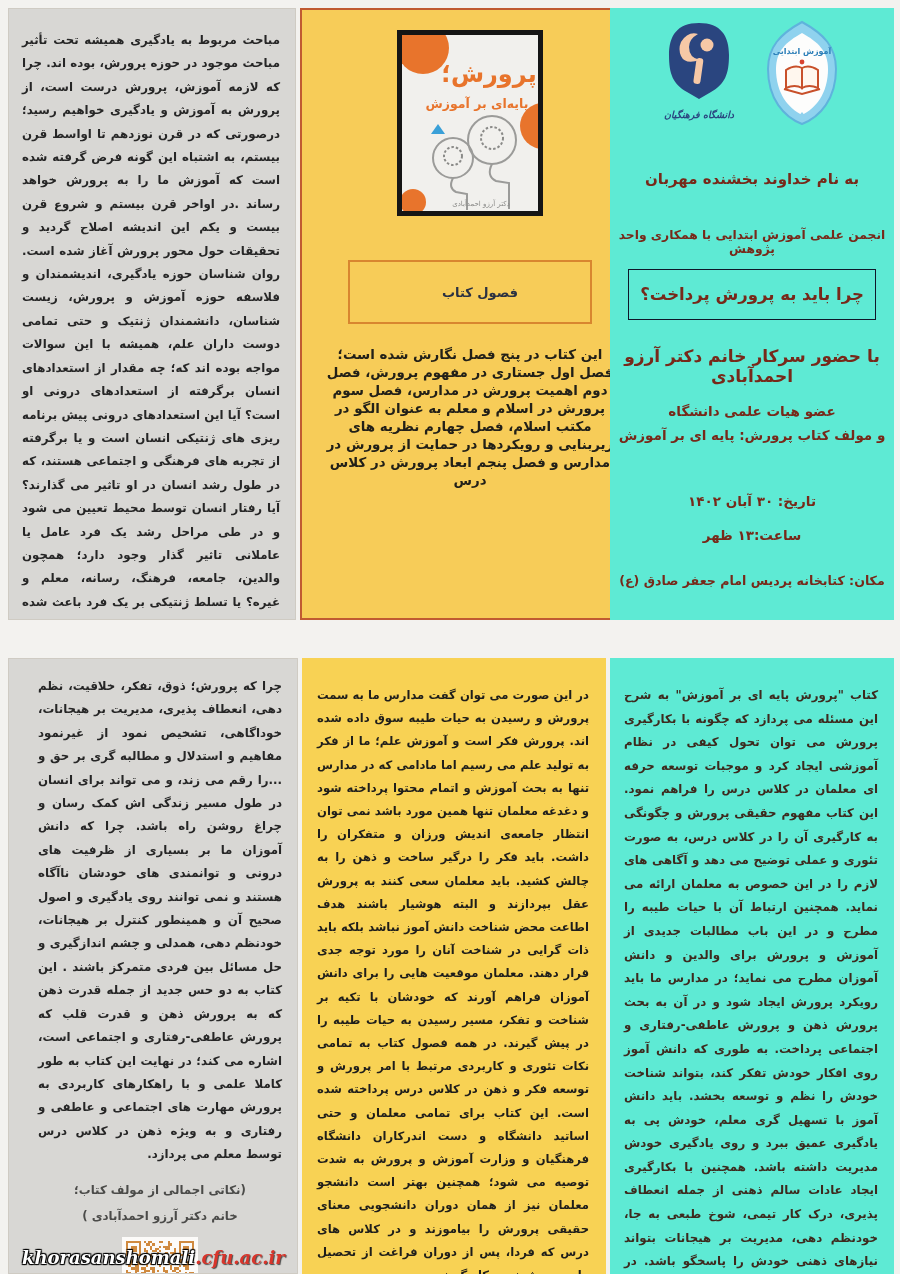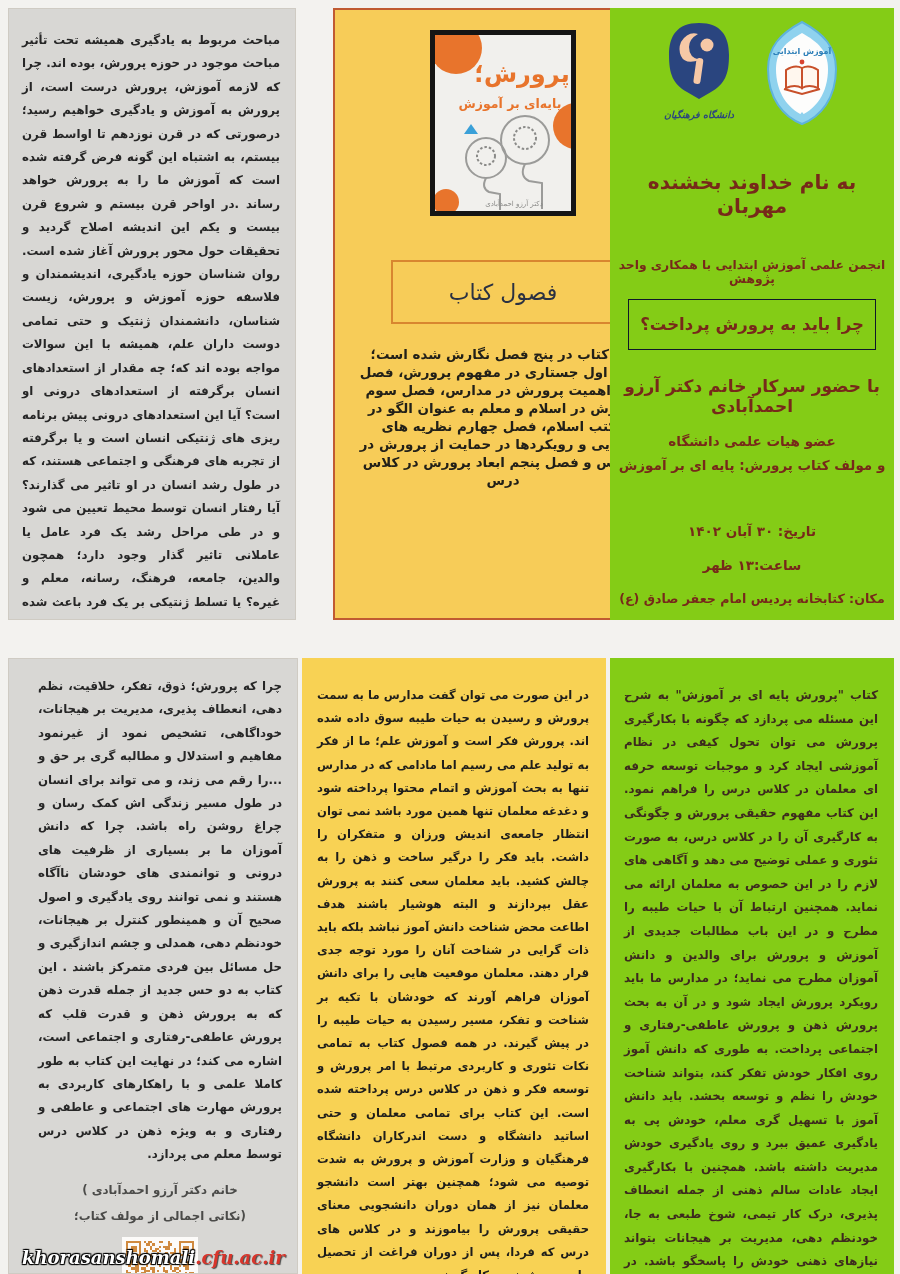--- a/index.html
+++ b/index.html
@@ -1,52 +1,52 @@
 <!DOCTYPE html>
 <html lang="fa"><head>
 <meta charset="utf-8">
 <style>
   html,body{margin:0;padding:0;}
   body{width:900px;height:1274px;background:#F3F2EF;font-family:"DejaVu Sans",sans-serif;position:relative;overflow:hidden;}
   .page{position:absolute;inset:0;direction:rtl;}
   .col{position:absolute;box-sizing:border-box;overflow:hidden;}
   .gray{background:#D8D7D4;border:1px solid #CFCBC3;}
-  .peach{background:#84cc16;}
+  .peach{background:#5eead4;}
   .yellow-top{background:#F7CC58;border:2px solid #C05A32;}
   .yellow-bot{background:#F8D254;}
   .jtext{direction:rtl;text-align:justify;font-weight:bold;color:#262626;font-size:11.8px;line-height:23.4px;}
   .top-left-box{left:8px;top:8px;width:288px;height:612px;padding:20px 15px 0 13px;}
-  .top-mid-box{left:300px;top:8px;width:340px;height:612px;margin-left:33px;}
+  .top-mid-box{left:300px;top:8px;width:340px;height:612px;}
   .top-right-box{left:610px;top:8px;width:284px;height:612px;text-align:center;color:#77291A;}
   .bot-left-box{left:8px;top:658px;width:290px;height:616px;padding:16px 15px 0 29px;}
   .bot-mid-box{left:302px;top:658px;width:304px;height:616px;padding:26px 17px 0 15px;}
   .bot-right-box{left:610px;top:658px;width:284px;height:616px;padding:26px 16px 0 14px;}
   .bot-mid-box .jtext{color:#1F1E1B;font-size:11.6px;line-height:23.2px;}
   .bot-right-box .jtext{color:#3D2A1E;font-size:11.8px;line-height:23.6px;}
 
   
   .cover-wrap{position:absolute;top:20px;left:50%;transform:translateX(-50%);}
   .chapters-title-box{position:absolute;top:250px;left:50%;transform:translateX(-50%);
     width:220px;height:60px;border:2px solid #D8862F;display:flex;align-items:center;justify-content:center;
-    font-size:22px;font-weight:normal;color:#2B3142;}
+    font-size:13px;font-weight:bold;color:#2B3142;padding-left:20px;}
   .chapters-text{position:absolute;top:336px;right:18px;left:18px;text-align:center;
     font-size:13.4px;line-height:18px;font-weight:bold;color:#222018;}
 
   
   .logos{margin-top:12px;display:flex;justify-content:center;align-items:flex-start;gap:26px;height:108px;}
-  .bismillah{margin-top:42px;font-size:20px;font-weight:bold;}
+  .bismillah{margin-top:42px;font-size:15px;font-weight:bold;}
   .organizer{margin-top:40px;font-size:12.3px;font-weight:bold;}
   .event-title-box{margin:13px auto 0;width:238px;border:1px solid #0f172a;padding:15px 4px;
     font-size:16.5px;font-weight:bold;}
   .speaker{margin-top:26px;font-size:17px;font-weight:bold;}
   .speaker-role{margin-top:17px;font-size:13.5px;font-weight:bold;}
   .speaker-book{margin-top:8px;font-size:13.5px;font-weight:bold;}
   .ev-date{margin-top:50px;font-size:13.5px;font-weight:bold;}
   .ev-time{margin-top:18px;font-size:13.5px;font-weight:bold;}
-  .ev-loc{margin-top:18px;font-size:12.6px;font-weight:bold;}
+  .ev-loc{margin-top:30px;font-size:12.6px;font-weight:bold;}
 
   
   .author-note{margin-top:10px;text-align:center;font-size:11.8px;font-weight:bold;color:#4B4B49;line-height:26px;}
   .qr-wrap{margin:8px auto 0;width:72px;height:72px;background:#FCFBF9;padding:2px;}
 
   .watermark{position:absolute;left:2px;bottom:6px;direction:ltr;
     font-family:"DejaVu Serif",serif;font-style:italic;font-weight:bold;font-size:18px;white-space:nowrap;}
   .wm-white{color:#FFFFFF;text-shadow:1px 1px 1px #000,-1px -1px 1px #000,1px -1px 1px #000,-1px 1px 1px #000;margin-left:20px;}
   .wm-red{color:#D9352B;text-shadow:1px 1px 1px rgba(0,0,0,.65);}
 </style>
@@ -122,22 +122,22 @@
     <div class="speaker-role">عضو هیات علمی دانشگاه</div>
     <div class="speaker-book">و مولف کتاب پرورش: پایه ای بر آموزش</div>
     <div class="ev-date">تاریخ: ۳۰ آبان ۱۴۰۲</div>
     <div class="ev-time">ساعت:۱۳ ظهر</div>
     <div class="ev-loc">مکان: کتابخانه پردیس امام جعفر صادق (ع)</div>
   </div>
 
   <div class="col gray bot-left-box">
     <div class="jtext">چرا که پرورش؛ ذوق، تفکر، خلاقیت، نظم دهی، انعطاف پذیری، مدیریت بر هیجانات، خوداگاهی، تشخیص نمود از غیرنمود مفاهیم و استدلال و مطالبه گری بر حق و ...را رقم می زند، و می تواند برای انسان در طول مسیر زندگی اش کمک رسان و چراغ روشن راه باشد. چرا که دانش آموزان ما بر بسیاری از ظرفیت های درونی و توانمندی های خودشان ناآگاه هستند و نمی توانند روی یادگیری و اصول صحیح آن و همینطور کنترل بر هیجانات، خودنظم دهی، همدلی و چشم اندازگیری و حل مسائل بین فردی متمرکز باشند . این کتاب به دو حس جدید از جمله قدرت ذهن که به پرورش ذهن و قدرت قلب که پرورش عاطفی-رفتاری و اجتماعی است، اشاره می کند؛ در نهایت این کتاب به طور کاملا علمی و با راهکارهای کاربردی به پرورش مهارت های اجتماعی و عاطفی و رفتاری و به ویژه ذهن در کلاس درس توسط معلم می پردازد.</div>
     <div class="author-note">
+      <div>(نکاتی اجمالی از مولف کتاب؛</div>
       <div>خانم دکتر آرزو احمدآبادی )</div>
-      <div>(نکاتی اجمالی از مولف کتاب؛</div>
     </div>
     <div class="qr-wrap">
       <svg width="72" height="72" viewBox="0 0 33 33" shape-rendering="crispEdges">
         <g fill="#D08A3F">
           <rect x="1" y="1" width="7" height="7"></rect>
             <rect x="25" y="1" width="7" height="7"></rect>
             <rect x="1" y="25" width="7" height="7"></rect>
         </g>
         <g fill="#FCFBF9">
           <rect x="2" y="2" width="5" height="5"></rect>

